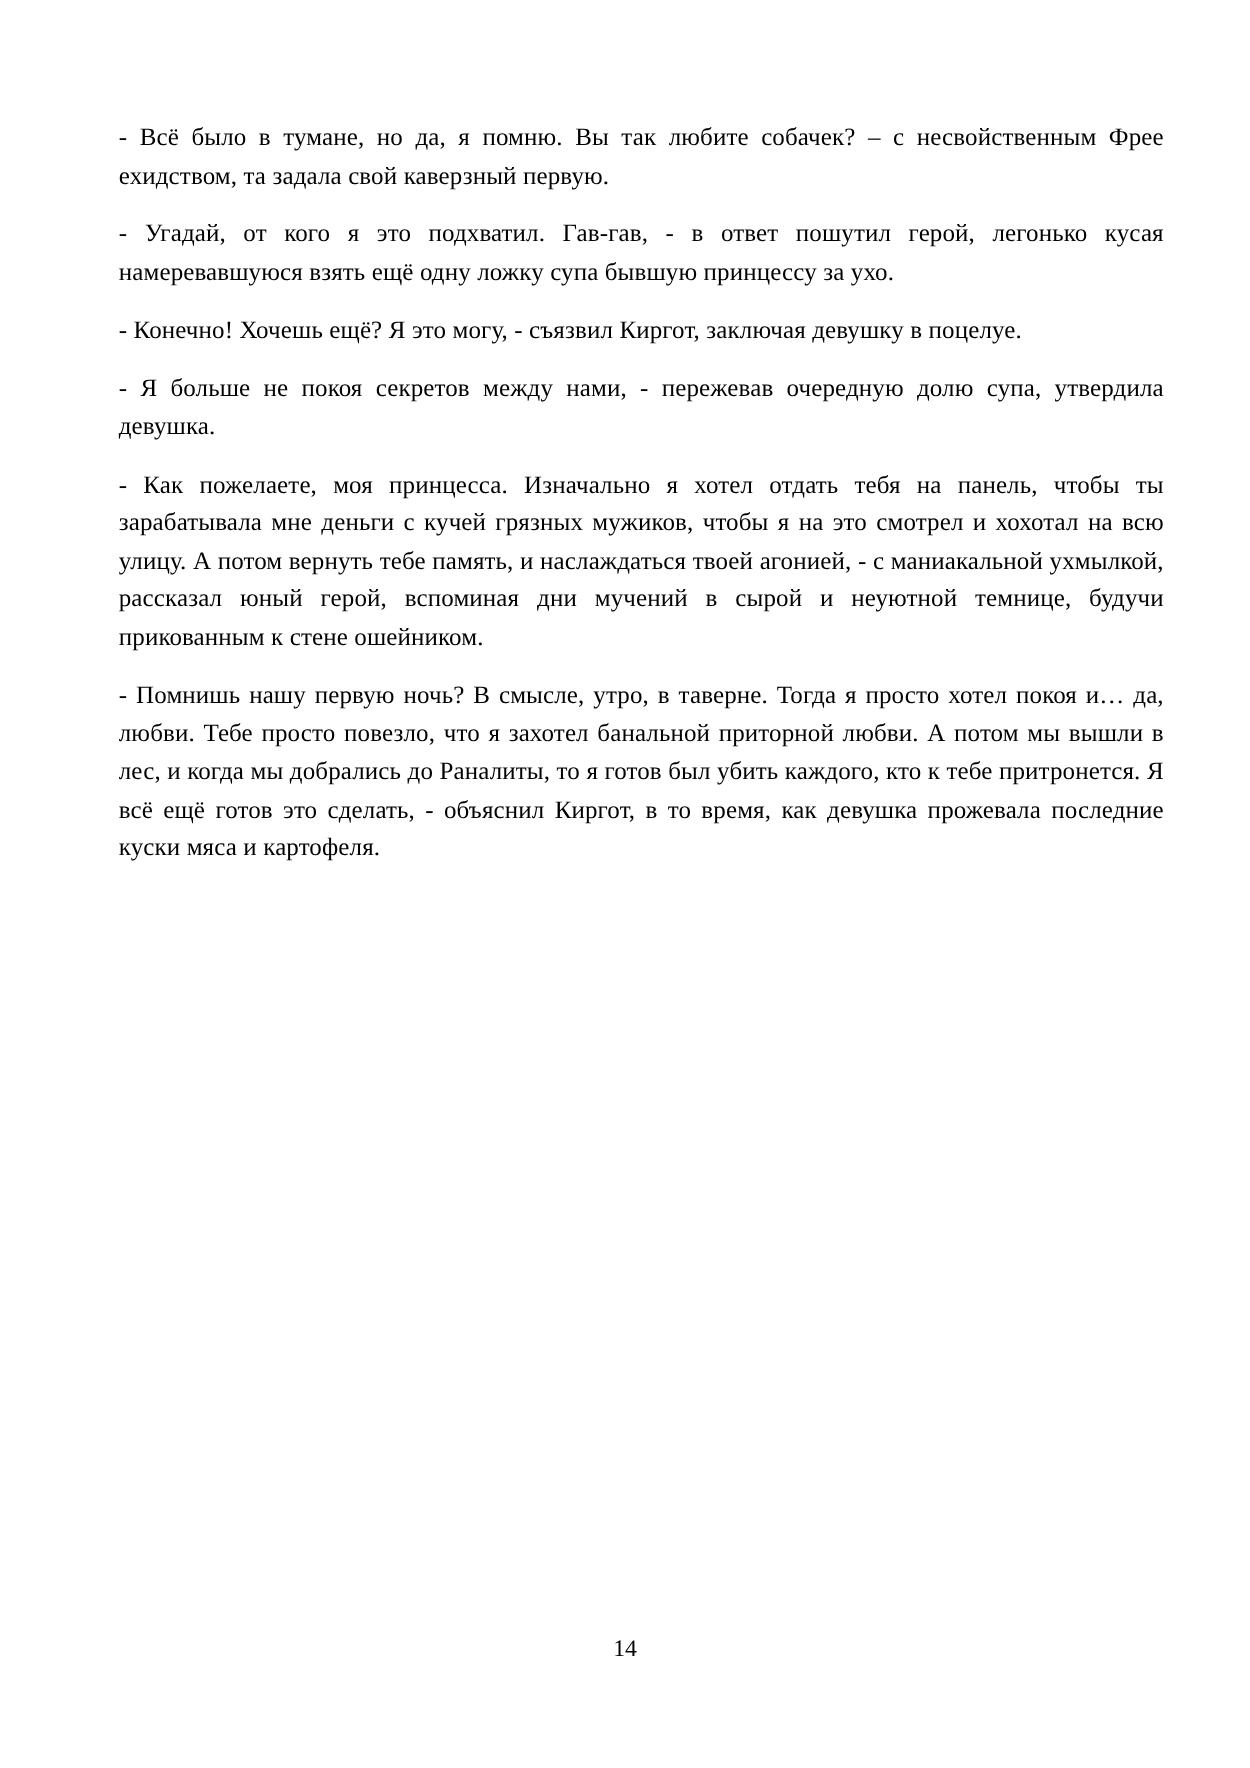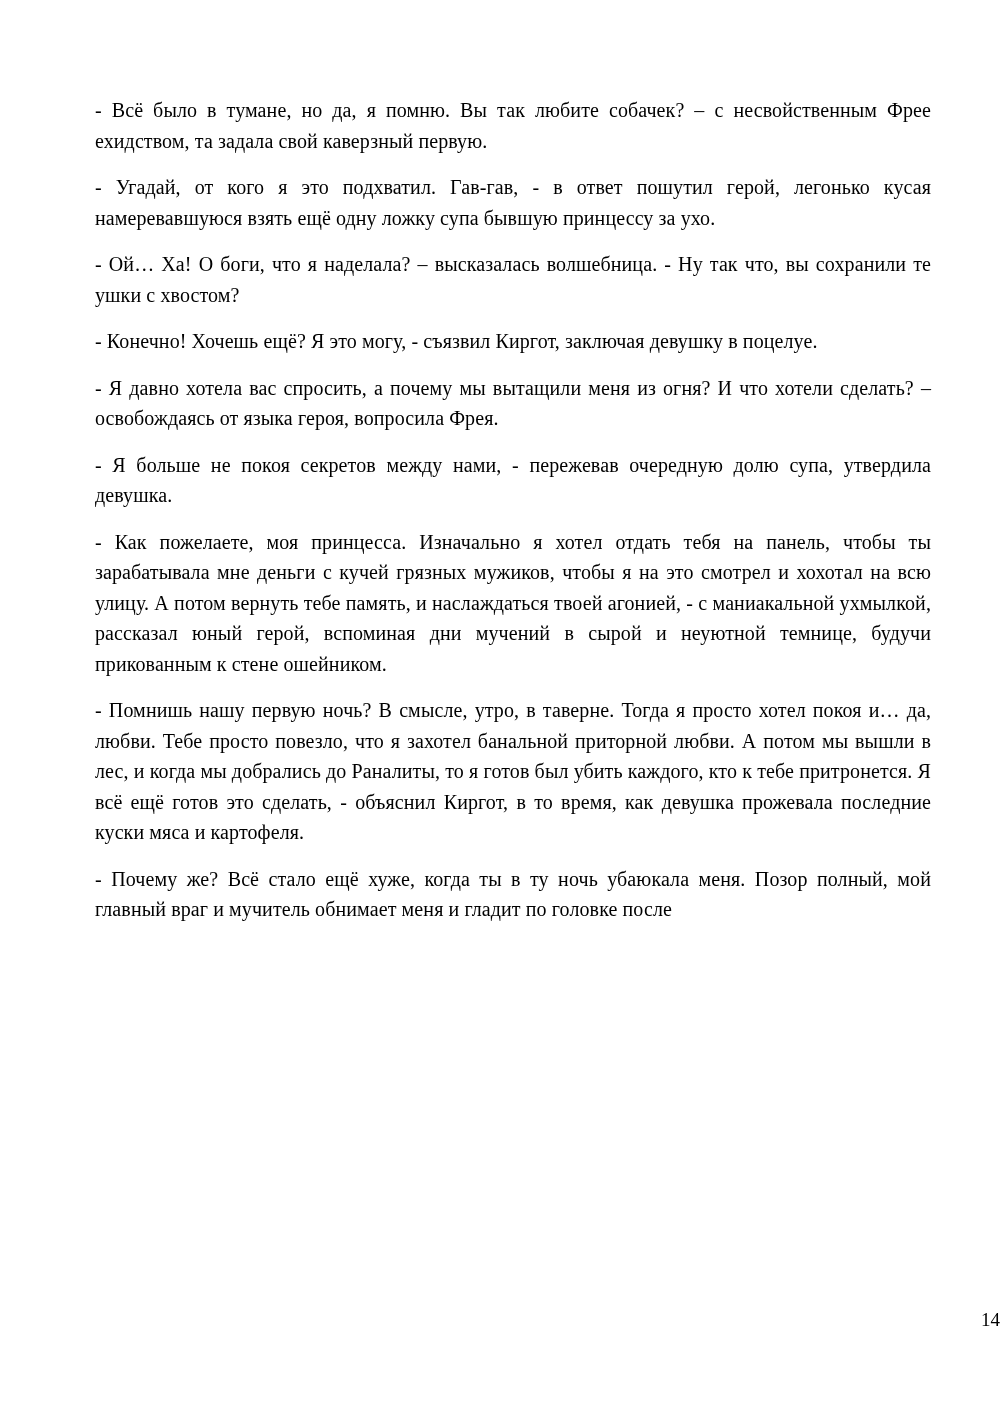--- a/index.html
+++ b/index.html
@@ -26,36 +26,33 @@
     font-size: 20px;
     line-height: 30.5px;
     text-align: justify;
     letter-spacing: 0.1px;
   }
   .page-footer {
     position: absolute;
     left: 0;
     top: 1308px;
     width: 1000px;
-    text-align: right;
+    text-align: center;
     font-size: 19px;
     line-height: 24px;
   }
 </style>
 </head>
 <body>
 
 <div class="page">
   <main class="page-content">
     <p>- Всё было в тумане, но да, я помню. Вы так любите собачек? – с несвойственным Фрее ехидством, та задала свой каверзный первую.</p>
     <p>- Угадай, от кого я это подхватил. Гав-гав, - в ответ пошутил герой, легонько кусая намеревавшуюся взять ещё одну ложку супа бывшую принцессу за ухо.</p>
-    <p>- Ой… Ха! О боги, что я наделала? – высказалась волшебница. - Ну так что, вы сохранили те ушки с хвостом?</p>
     <p>- Конечно! Хочешь ещё? Я это могу, - съязвил Киргот, заключая девушку в поцелуе.</p>
-    <p>- Я давно хотела вас спросить, а почему мы вытащили меня из огня? И что хотели сделать? – освобождаясь от языка героя, вопросила Фрея.</p>
     <p>- Я больше не покоя секретов между нами, - пережевав очередную долю супа, утвердила девушка.</p>
     <p>- Как пожелаете, моя принцесса. Изначально я хотел отдать тебя на панель, чтобы ты зарабатывала мне деньги с кучей грязных мужиков, чтобы я на это смотрел и хохотал на всю улицу. А потом вернуть тебе память, и наслаждаться твоей агонией, - с маниакальной ухмылкой, рассказал юный герой, вспоминая дни мучений в сырой и неуютной темнице, будучи прикованным к стене ошейником.</p>
     <p>- Помнишь нашу первую ночь? В смысле, утро, в таверне. Тогда я просто хотел покоя и… да, любви. Тебе просто повезло, что я захотел банальной приторной любви. А потом мы вышли в лес, и когда мы добрались до Раналиты, то я готов был убить каждого, кто к тебе притронется. Я всё ещё готов это сделать, - объяснил Киргот, в то время, как девушка прожевала последние куски мяса и картофеля.</p>
-    <p>- Почему же? Всё стало ещё хуже, когда ты в ту ночь убаюкала меня. Позор полный, мой главный враг и мучитель обнимает меня и гладит по головке после</p>
   </main>
   <footer class="page-footer">
     <span>14</span>
   </footer>
 </div>
 
 </body></html>

